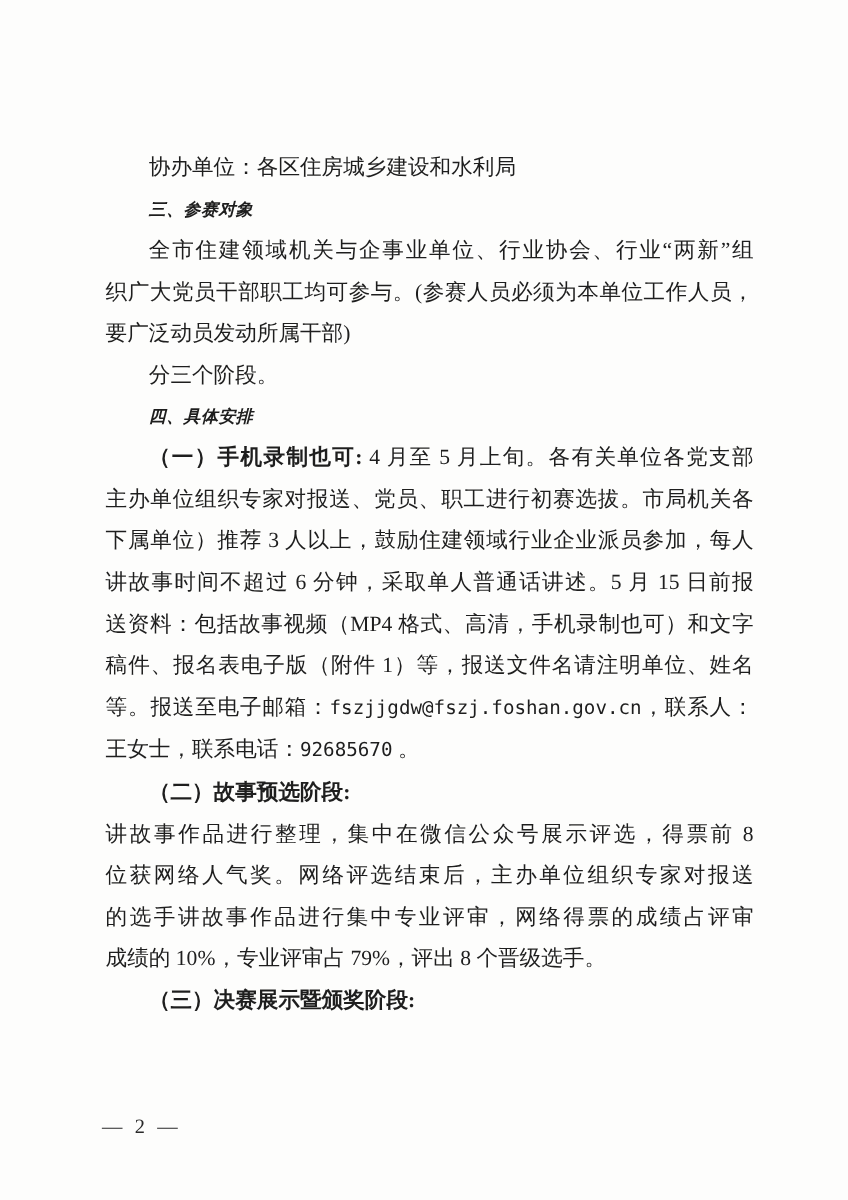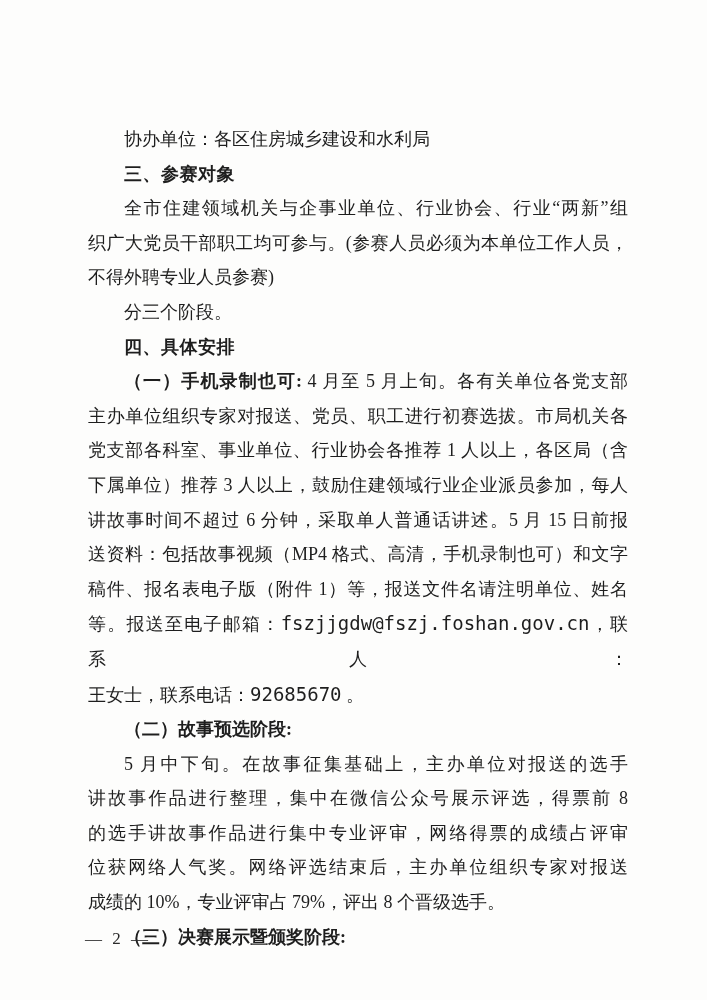--- a/index.html
+++ b/index.html
@@ -24,24 +24,25 @@
     text-align: justify;
     text-align-last: left;
     white-space: normal;
   }
   .j { text-align-last: justify; }
   .in { text-indent: 36px; }
   .b { font-weight: bold; }
   .hs {
     font-family: "Liberation Sans", "DejaVu Sans", sans-serif;
     font-weight: bold;
-    font-size: 18px;
+    font-size: 14px;
     letter-spacing: 0.5px;
+    font-style: italic;
   }
-  .mono { font-family: "DejaVu Sans Mono", "Liberation Mono", monospace; font-size: 19px; }
+  .mono { font-family: "DejaVu Sans Mono", "Liberation Mono", monospace; font-size: 16px; }
   .pagenum {
     position: absolute;
     left: 85px;
     top: 926px;
     font-size: 17px;
     line-height: 26px;
     letter-spacing: 3px;
     color: #2a2a2a;
   }
 </style>
@@ -49,44 +50,42 @@
 <body>
 
 <div class="content">
 
   <div class="line in">协办单位：各区住房城乡建设和水利局</div>
 
   <div class="line in hs">三、参赛对象</div>
 
   <div class="line in j">全市住建领域机关与企事业单位、行业协会、行业“两新”组</div>
   <div class="line j">织广大党员干部职工均可参与。(参赛人员必须为本单位工作人员，</div>
-  <div class="line">不得外聘专业人员参赛)</div>
+  <div class="line">要广泛动员发动所属干部)</div>
 
   <div class="line in">分三个阶段。</div>
 
   <div class="line in hs">四、具体安排</div>
 
   <div class="line in j"><span class="b">（一）手机录制也可:</span><span> 4 月至 5 月上旬。各有关单位各党支部</span></div>
 
   <div class="line j">主办单位组织专家对报送、党员、职工进行初赛选拔。市局机关各</div>
-  <div class="line j">党支部各科室、事业单位、行业协会各推荐 1 人以上，各区局（含</div>
   <div class="line j">下属单位）推荐 3 人以上，鼓励住建领域行业企业派员参加，每人</div>
   <div class="line j">讲故事时间不超过 6 分钟，采取单人普通话讲述。5 月 15 日前报</div>
   <div class="line j">送资料：包括故事视频（MP4 格式、高清，手机录制也可）和文字</div>
   <div class="line j">稿件、报名表电子版（附件 1）等，报送文件名请注明单位、姓名</div>
 
   <div class="line j"><span>等。报送至电子邮箱：</span><span class="mono">fszjjgdw@fszj.foshan.gov.cn</span><span>，联系人：</span></div>
 
   <div class="line"><span>王女士，联系电话：</span><span class="mono">92685670</span><span> 。</span></div>
 
   <div class="line in"><span class="b">（二）故事预选阶段:</span></div>
 
-  <div class="line in j">5 月中下旬。在故事征集基础上，主办单位对报送的选手</div>
   <div class="line j">讲故事作品进行整理，集中在微信公众号展示评选，得票前 8</div>
+  <div class="line j">位获网络人气奖。网络评选结束后，主办单位组织专家对报送</div>
   <div class="line j">的选手讲故事作品进行集中专业评审，网络得票的成绩占评审</div>
-  <div class="line j">位获网络人气奖。网络评选结束后，主办单位组织专家对报送</div>
   <div class="line">成绩的 10%，专业评审占 79%，评出 8 个晋级选手。</div>
 
   <div class="line in"><span class="b">（三）决赛展示暨颁奖阶段:</span></div>
 
 </div>
 
 <div class="pagenum">— 2 —</div>
 
 </body></html>

